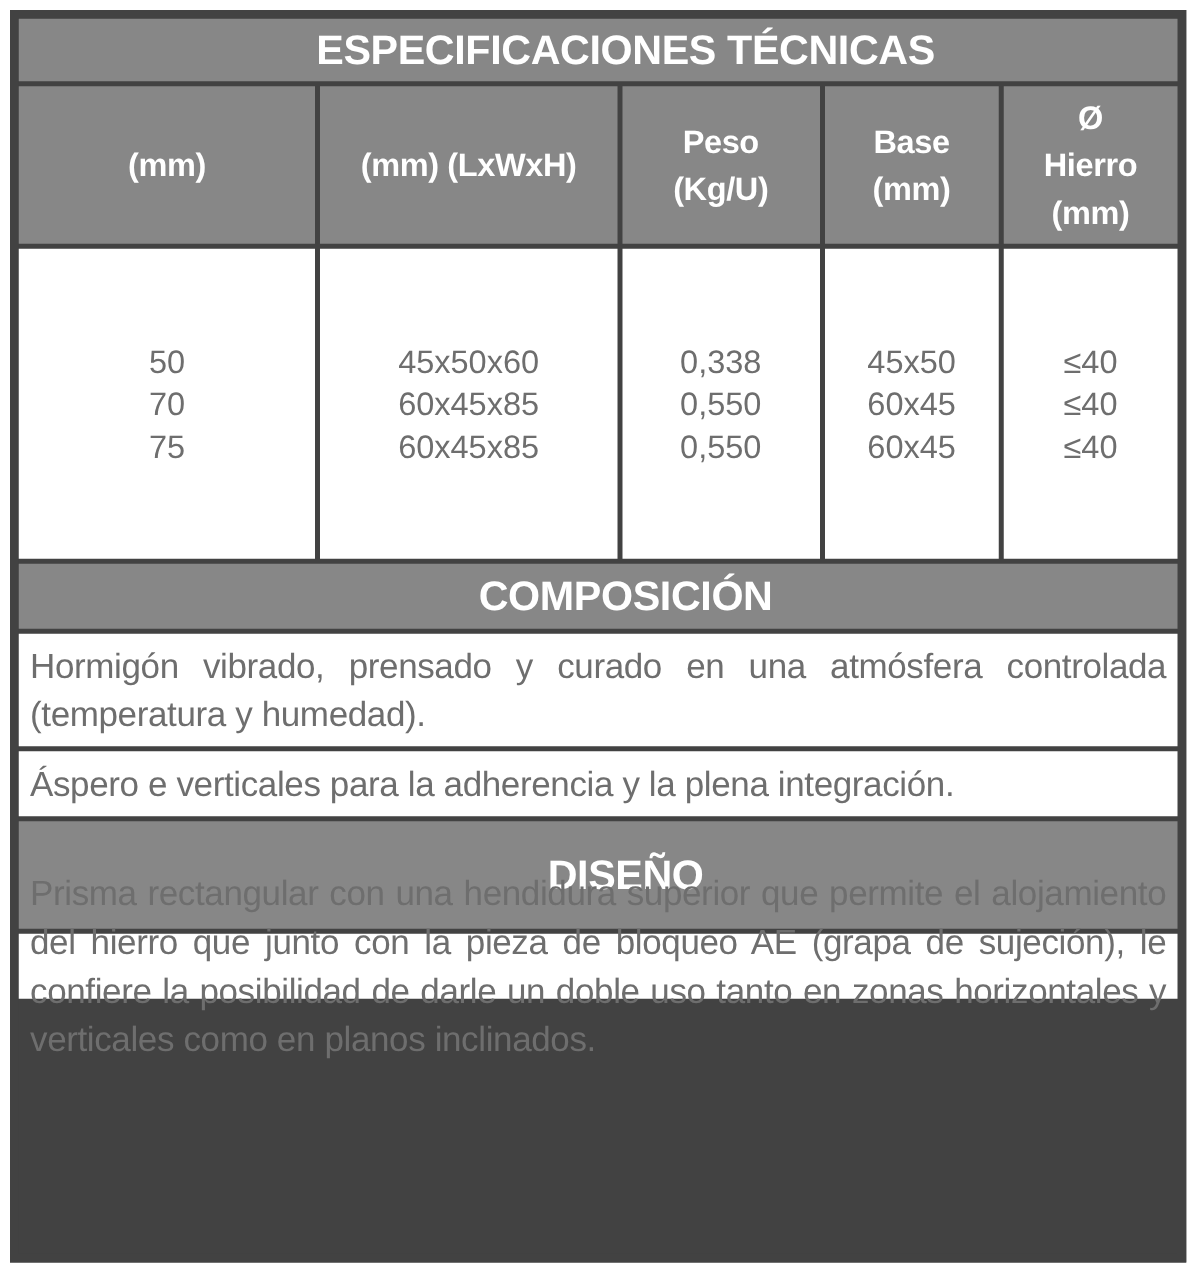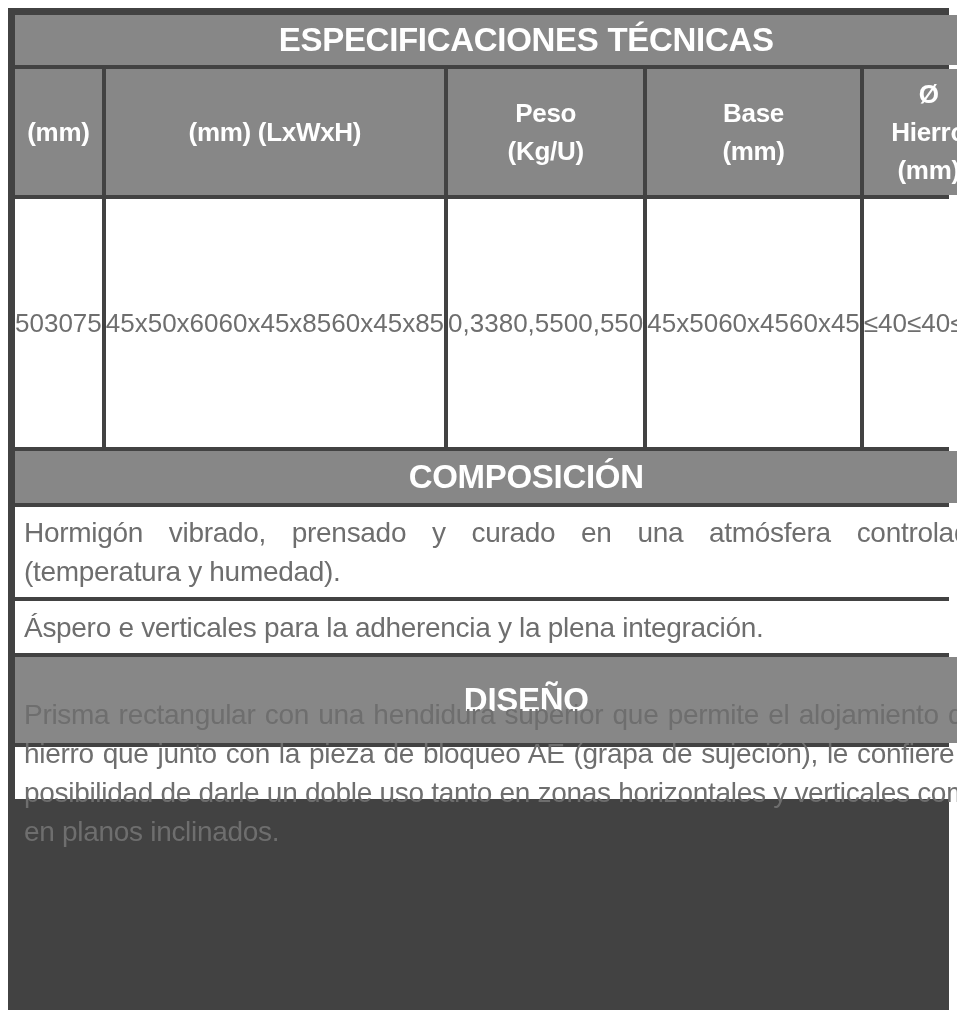--- a/index.html
+++ b/index.html
@@ -48,21 +48,21 @@
     font-weight: bold;
     font-size: 26px;
     line-height: 38px;
     text-align: center;
     letter-spacing: -0.3px;
   }
   .dcell {
     background: #ffffff;
     color: #6e6e6e;
     display: flex;
-    flex-direction: row;
+    flex-direction: column;
     align-items: center;
     justify-content: center;
     font-size: 26px;
     line-height: 34px;
     text-align: center;
   }
   .para {
     grid-column: 1 / -1;
     background: #ffffff;
     color: #6e6e6e;
@@ -104,21 +104,21 @@
       <span>(mm)</span>
     </div>
     <div class="hcell">
       <span>Ø</span>
       <span>Hierro</span>
       <span>(mm)</span>
     </div>
 
     <div class="dcell">
       <span>50</span>
-      <span>30</span>
+      <span>70</span>
       <span>75</span>
     </div>
     <div class="dcell">
       <span>45x50x60</span>
       <span>60x45x85</span>
       <span>60x45x85</span>
     </div>
     <div class="dcell">
       <span>0,338</span>
       <span>0,550</span>

